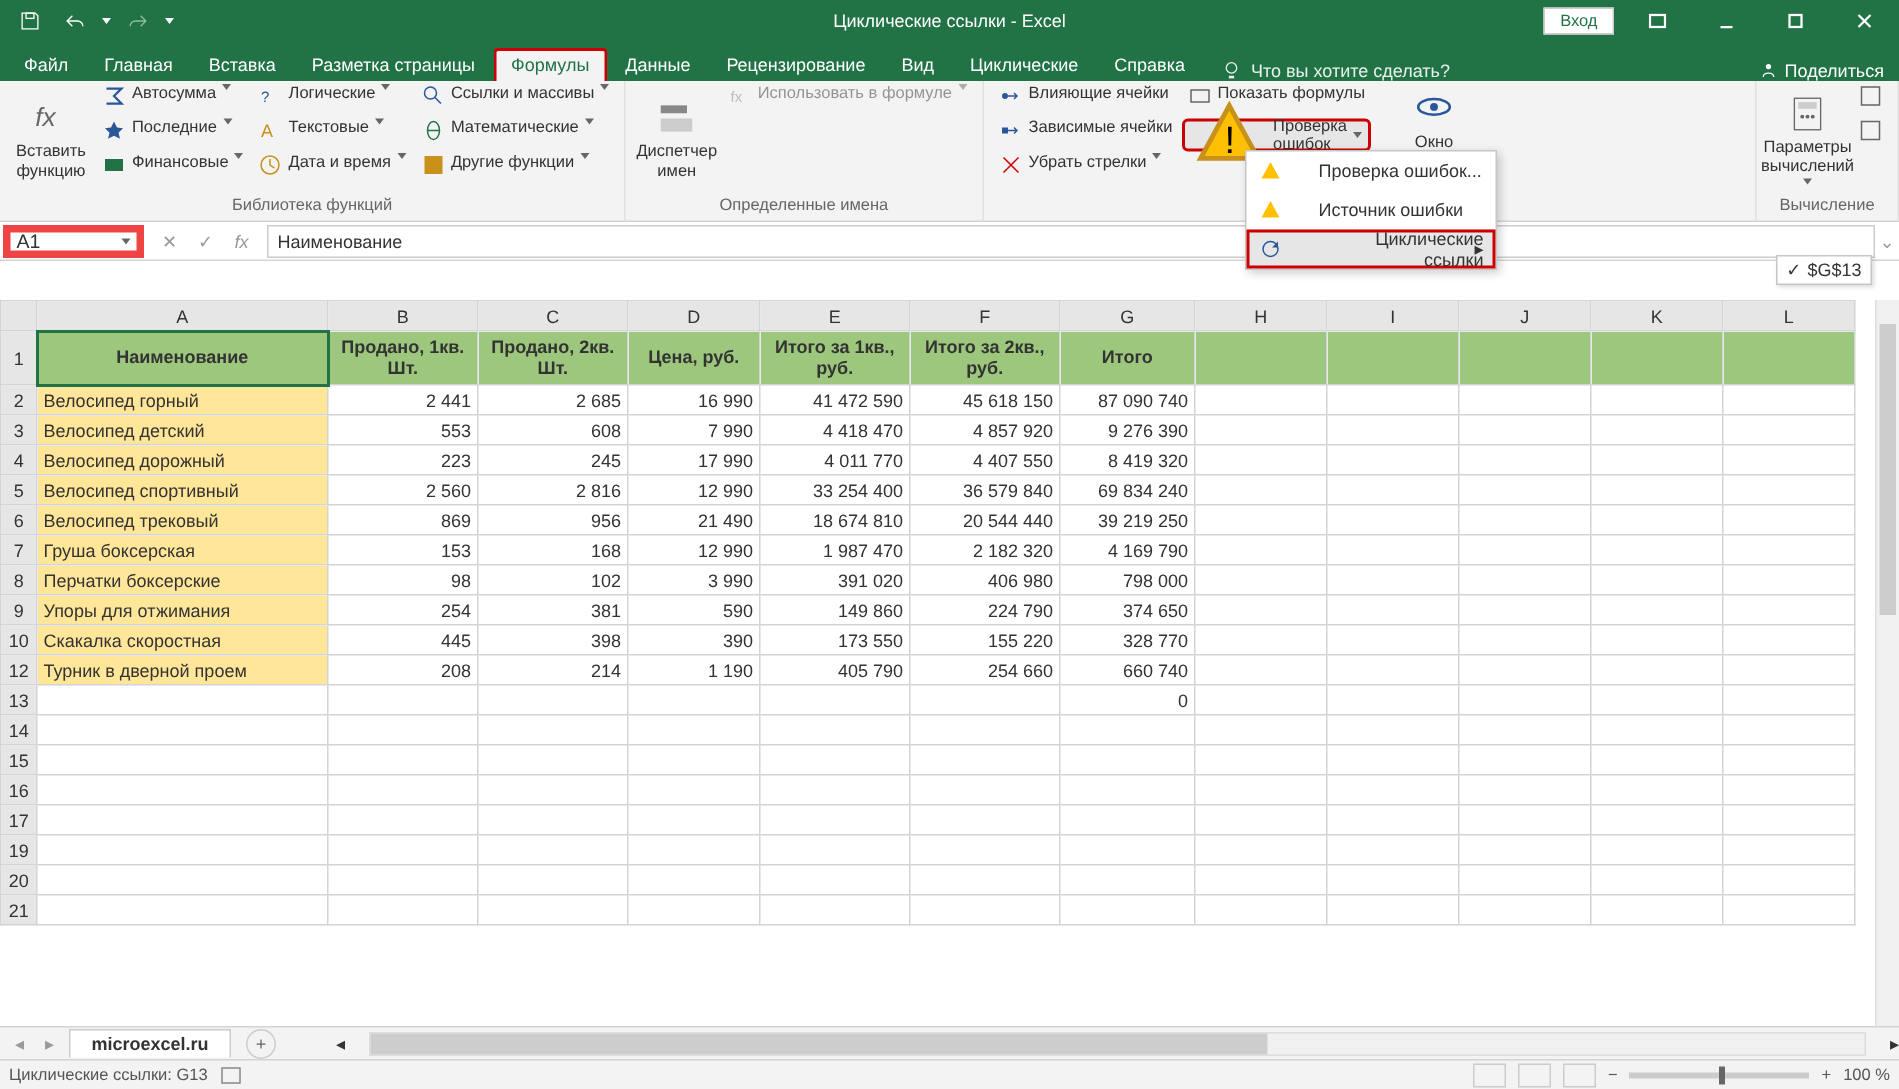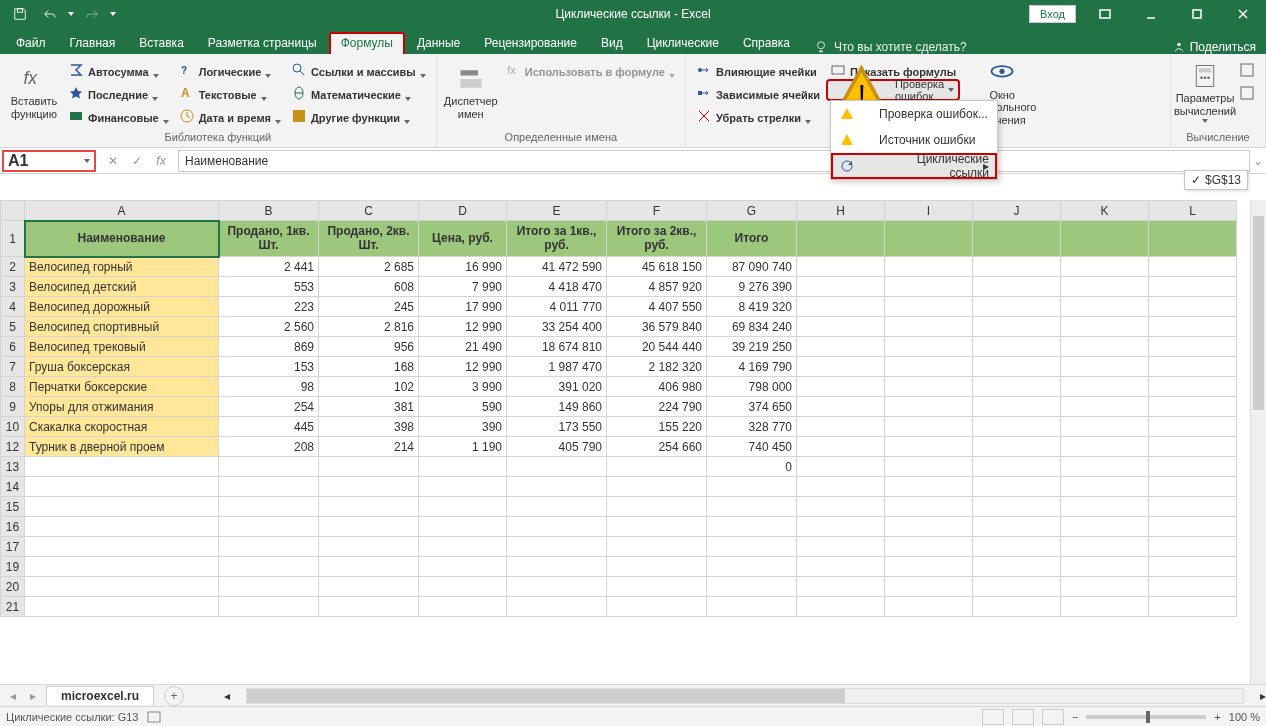--- a/index.html
+++ b/index.html
@@ -26,35 +26,35 @@
 
 
 .ribbon { height: 94px; background: #f3f3f3; border-bottom: 1px solid #d4d4d4; display: flex; font-size: 11px; position: relative; }
 .group { border-right: 1px solid #e1e1e1; display: flex; flex-direction: column; padding: 2px 6px 0; }
 .group-body { display: flex; flex: 1; gap: 2px; }
 .group-label { text-align: center; color: #666; font-size: 11px; padding: 2px 0; height: 18px; }
 .big-btn { width: 56px; display: flex; flex-direction: column; align-items: center; justify-content: center; text-align: center; gap: 2px; cursor: pointer; padding: 2px; }
 .big-btn svg { width: 28px; height: 28px; }
 .big-btn .lbl { line-height: 1.1; }
 .col { display: flex; flex-direction: column; gap: 1px; }
-.small-btn { height: 22px; display: flex; align-items: flex-end; gap: 4px; padding: 0 4px; cursor: pointer; white-space: nowrap; font-weight: bold; }
+.small-btn { height: 22px; display: flex; align-items: flex-start; gap: 4px; padding: 0 4px; cursor: pointer; white-space: nowrap; }
 .small-btn svg { width: 16px; height: 16px; flex-shrink: 0; }
 .disabled { opacity: .5; }
 
 
 .dropdown-menu { position: absolute; top: 46px; left: 830px; width: 168px; background: #fff; border: 1px solid #c6c6c6; box-shadow: 2px 2px 6px rgba(0,0,0,.2); z-index: 50; font-size: 12px; }
 .dropdown-menu .mi { height: 26px; display: flex; align-items: center; gap: 24px; padding: 0 8px; cursor: pointer; position: relative; }
 .dropdown-menu .mi.hover { background: #e6e6e6; border: 2px solid #c00; border-radius: 0; padding: 0 6px; height: 26px; text-align: right; }
 .dropdown-menu .mi svg { width: 16px; height: 16px; flex-shrink: 0; }
 .dropdown-menu .arrow { position: absolute; right: 6px; }
 .check-trigger { display: flex; align-items: center; gap: 4px; padding: 0 4px; height: 22px; border: 2px solid #c00; border-radius: 4px; background: #e6e6e6; }
 
 
 .formula-bar { height: 26px; border-bottom: 1px solid #d4d4d4; display: flex; align-items: center; background: #fff; }
-.name-box { width: 94px; height: 22px; border: 2px solid #ef4444; display: flex; align-items: center; padding: 0 4px; font-size: 16px; margin-left: 2px; font-weight: bold; }
+.name-box { width: 94px; height: 22px; border: 5px solid #ef4444; display: flex; align-items: center; padding: 0 4px; font-size: 13px; margin-left: 2px; }
 .name-box .dd { margin-left: auto; }
 .fb-btns { display: flex; padding: 0 6px; gap: 2px; }
 .fb-btns .b { width: 22px; height: 22px; display: flex; align-items: center; justify-content: center; color: #999; }
 .fb-fx { font-style: italic; color: #666; padding: 0 4px; }
 .fb-input { flex: 1; height: 22px; border: 1px solid #ccc; padding: 0 6px; font-size: 12px; display: flex; align-items: center; }
 
 
 .ref-overlay { position: absolute; top: 170px; right: 18px; display: flex; align-items: center; gap: 4px; background: #fff; border: 1px solid #c6c6c6; padding: 2px 6px; box-shadow: 1px 1px 3px rgba(0,0,0,.15); z-index: 40; font-size: 12px; }
 
 
@@ -588,21 +588,21 @@
           <td></td>
         </tr>
         <tr>
           <th class="rowhdr">12</th>
           <td class="name-cell">Турник в дверной проем</td>
           <td class="num">208</td>
           <td class="num">214</td>
           <td class="num">1 190</td>
           <td class="num">405 790</td>
           <td class="num">254 660</td>
-          <td class="num">740 450</td>
+          <td class="num">660 740</td>
           <td></td>
           <td></td>
           <td></td>
           <td></td>
           <td></td>
         </tr>
         <tr>
           <th class="rowhdr">13</th>
           <td></td>
           <td></td>

